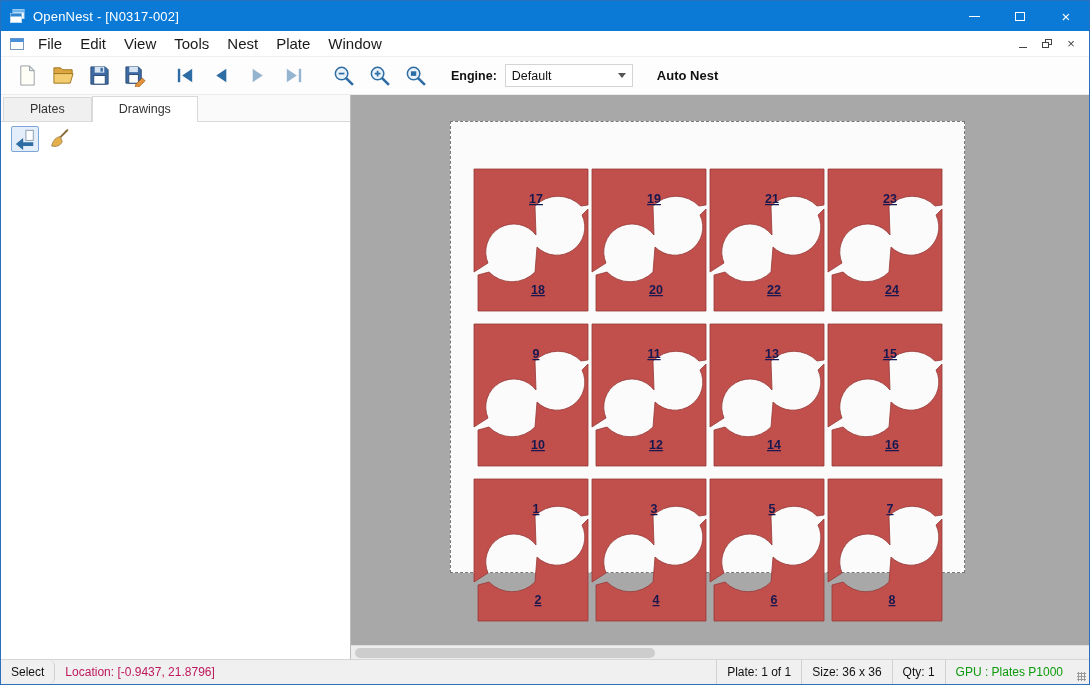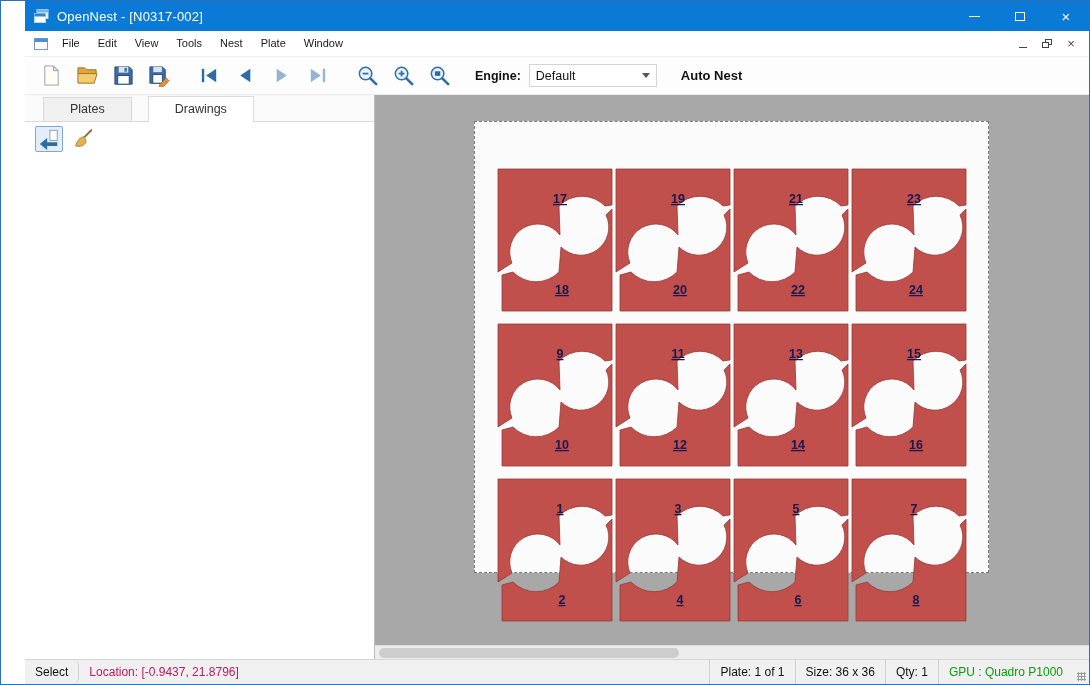--- a/index.html
+++ b/index.html
@@ -1,34 +1,34 @@
 <!DOCTYPE html>
 <html style="--c-titlebar: #0a7ad6; --c-part: #c14f4c; --c-part_stroke: #953a37; --c-gpu: #0c9b0c; --c-canvas: #a8a8a8; --c-icon_blue: #2e6da4;"><head>
 <meta charset="utf-8">
 <style>
   * { box-sizing: border-box; margin: 0; padding: 0; }
   html,body { width:1090px; height:685px; }
   body { font-family: "Liberation Sans", sans-serif; font-size: 13px; color:#111; }
 
-  .window { width:1090px; height:685px; border:1px solid #2a70ba; display:flex; flex-direction:column; background:#fff; overflow:hidden;padding-left:24px; }
+  .window { width:1090px; height:685px; border:1px solid #2a70ba; display:flex; flex-direction:column; background:#fff; overflow:hidden; }
 
   
   .titlebar { height:30px; background:var(--c-titlebar,#0a7ad6); display:flex; align-items:center; color:#fff; flex:0 0 auto; }
   .tb-icon { width:17px; height:17px; margin:0 7px 0 8px; flex:0 0 auto; }
   .tb-title { font-size:13px; letter-spacing:.2px; }
   .tb-btns { margin-left:auto; display:flex; height:30px; }
   .tb-btn { width:46px; height:30px; display:flex; align-items:center; justify-content:center; cursor:default; }
   .g-min { width:11px; height:1px; background:#fff; }
   .g-max { width:10px; height:9px; border:1px solid #fff; }
   .g-close { font-size:15px; line-height:15px; color:#fff; }
 
   
   .menubar { height:26px; background:#fff; display:flex; align-items:center; flex:0 0 auto; border-bottom:1px solid #f0f0f0; }
   .mdi-icon { width:16px; height:16px; margin:0 4px 0 8px; }
-  .menu-item { padding:0 9px; line-height:25px; font-size:11px; color:#1a1a1a; }
+  .menu-item { padding:0 9px; line-height:25px; font-size:15px; color:#1a1a1a; }
   .mb-spacer { flex:1; }
   .mdi-btns { display:flex; align-items:center; margin-right:6px; }
   .mdi-btn { width:24px; height:20px; display:flex; align-items:center; justify-content:center; color:#444; }
   .g-mmin { width:8px; height:1px; background:#444; margin-top:8px; }
   .g-mrest { position:relative; width:11px; height:10px; }
   .g-mrest .r1 { position:absolute; left:0; top:3px; width:7px; height:6px; border:1px solid #444; background:#fff; }
   .g-mrest .r2 { position:absolute; left:3px; top:0; width:7px; height:6px; border:1px solid #444; }
   .g-mclose { font-size:13px; line-height:13px; color:#444; }
 
   
@@ -42,21 +42,21 @@
   .engine-combo { width:128px; height:23px; border:1px solid #d4d4d4; background:#fff; display:flex; align-items:center; padding:0 6px; font-size:12.5px; }
   .combo-arrow { margin-left:auto; width:0; height:0; border-left:4px solid transparent; border-right:4px solid transparent; border-top:5px solid #555; }
   .auto-nest { margin-left:16px; font-size:13px; padding:4px 8px; border-radius:3px;font-weight:bold; }
 
   
   .main { flex:1; display:flex; min-height:0; }
 
   
   .panel { width:350px; flex:0 0 auto; background:#fff; border-right:1px solid #bdbdbd; display:flex; flex-direction:column; }
   .tabstrip { height:26px; display:flex; align-items:flex-end; padding-left:2px; background:#fafafa; }
-  .tab { padding:0 26px; line-height:23px; font-size:12.5px; border:1px solid #d9d9d9; border-bottom:none; background:#f0f0f0; color:#333;margin-left:16px; }
+  .tab { padding:0 26px; line-height:23px; font-size:12.5px; border:1px solid #d9d9d9; border-bottom:none; background:#f0f0f0; color:#333; }
   .tab.active { background:#fff; line-height:25px; position:relative; z-index:2; margin-bottom:-1px; }
   .panel-body { flex:1; border-top:1px solid #d9d9d9; background:#fff; display:flex; flex-direction:column; }
   .panel-toolbar { height:34px; display:flex; align-items:center; gap:6px; padding:0 10px; }
   .pt-btn { width:28px; height:26px; display:flex; align-items:center; justify-content:center; border:1px solid transparent; border-radius:2px; }
   .pt-btn.toggled { border-color:#7da7d8; background:#e4eefb; }
   .pt-btn svg { width:22px; height:22px; }
   .drawing-item { display:flex; padding:10px 8px 10px 12px; background:#fbf9da; border-bottom:1px solid #e9e5bd; cursor:default; }
   .thumb { width:76px; height:68px; flex:0 0 auto; margin-right:14px; }
   .d-info { padding-top:2px; }
   .d-title { font-size:13px; font-weight:bold; color:#111; margin-bottom:5px; }
@@ -325,17 +325,17 @@
     </div>
   </div>
 
   <div class="statusbar">
     <div class="sb-cell sb-mode">Select</div>
     <div class="sb-cell sb-loc">Location: [-0.9437, 21.8796]</div>
     <div class="sb-spacer"></div>
     <div class="sb-cell sb-right">Plate: 1 of 1</div>
     <div class="sb-cell sb-right">Size: 36 x 36</div>
     <div class="sb-cell sb-right">Qty: 1</div>
-    <div class="sb-cell sb-right sb-gpu">GPU : Quadro P1000</div>
+    <div class="sb-cell sb-right sb-gpu">GPU : Plates P1000</div>
     <div class="grip"></div>
   </div>
 
 </div>
 
 </body></html>

